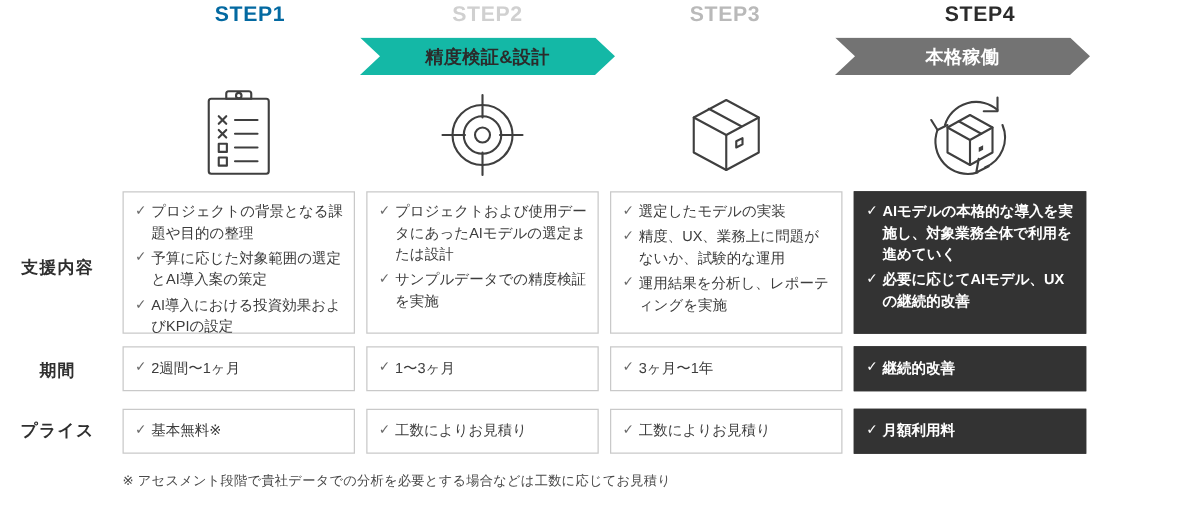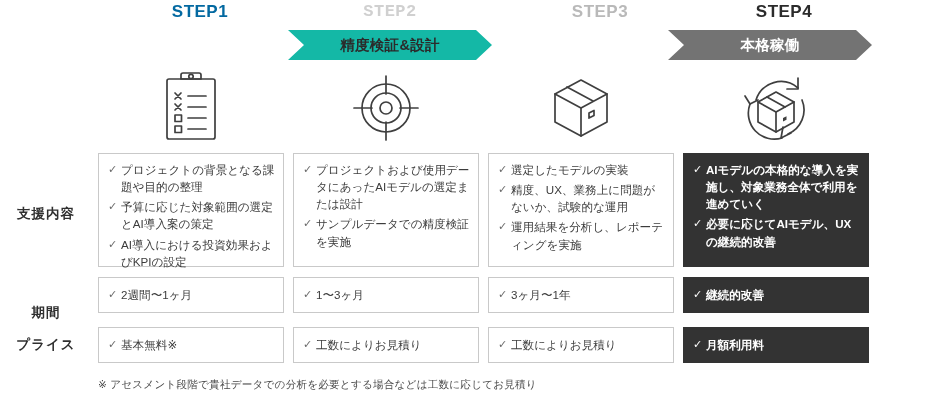--- a/index.html
+++ b/index.html
@@ -132,22 +132,22 @@
     color: #4a4a4a;
     letter-spacing: 0.2px;
     white-space: nowrap;
   }
 </style>
 </head>
 <body>
 
 <div class="step-labels">
     <div class="step-label" style="left: 0px; width: 204px; color: #0369a1;">STEP1</div>
-    <div class="step-label" style="left: 190px; width: 204px; color: rgb(208, 208, 208); font-family: Liberation Mono, monospace;">STEP2</div>
-    <div class="step-label" style="left: 400px; width: 204px; color: rgb(185, 185, 185);">STEP3</div>
+    <div class="step-label" style="left: 190px; width: 204px; color: rgb(208, 208, 208);">STEP2</div>
+    <div class="step-label" style="left: 380px; width: 204px; color: rgb(185, 185, 185);">STEP3</div>
     <div class="step-label" style="left: 584px; width: 204px; color: rgb(43, 43, 43);">STEP4</div>
   </div>
 
 <div class="arrow-band">
     <div class="chevron" style="left: 190px; width: 204px; background: #14b8a6; clip-path: polygon(0px 0px, calc(100% - 16px) 0px, 100% 50%, calc(100% - 16px) 100%, 0px 100%, 16px 50%);">
       <span style="color: rgb(43, 43, 43);">精度検証&amp;設計</span>
     </div>
     <div class="chevron" style="left: 570px; width: 204px; background: #737373; clip-path: polygon(0px 0px, calc(100% - 16px) 0px, 100% 50%, calc(100% - 16px) 100%, 0px 100%, 16px 50%);">
       <span style="color: rgb(255, 255, 255);">本格稼働</span>
     </div>
@@ -251,21 +251,21 @@
         <div class="bullet">
           <span class="check">✓</span>
           <span class="btext">AIモデルの本格的な導入を実施し、対象業務全体で利用を進めていく</span>
         </div>
         <div class="bullet">
           <span class="check">✓</span>
           <span class="btext">必要に応じてAIモデル、UXの継続的改善</span>
         </div>
       </div>
     </div>
-    <div class="row-label" style="top: 304px;">期間</div>
+    <div class="row-label" style="top: 288px;">期間</div>
     <div class="cell" style="left: 98px; top: 277px; width: 186px; height: 36px; display: flex; align-items: center;">
       <div style="width: 100%;">
         <div class="bullet">
           <span class="check">✓</span>
           <span class="btext">2週間〜1ヶ月</span>
         </div>
       </div>
     </div>
     <div class="cell" style="left: 293px; top: 277px; width: 186px; height: 36px; display: flex; align-items: center;">
       <div style="width: 100%;">

